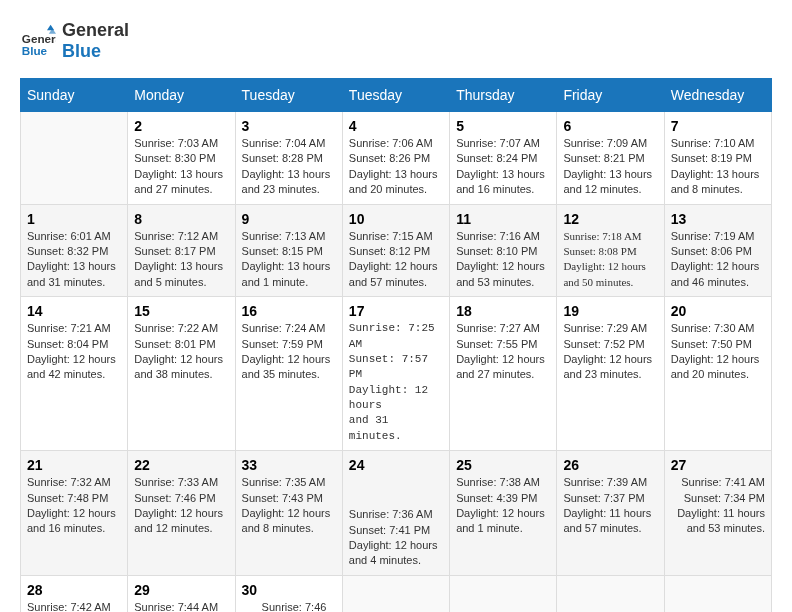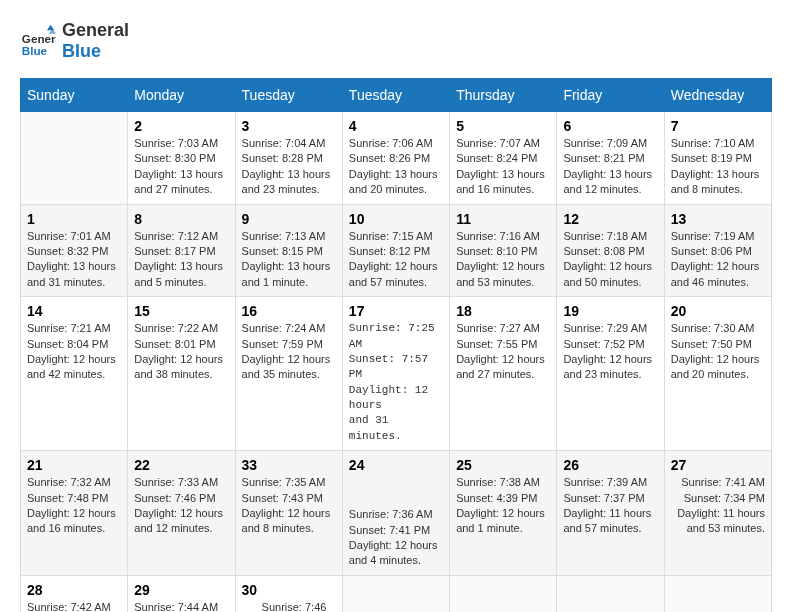--- a/index.html
+++ b/index.html
@@ -152,21 +152,21 @@
           <span class="day-num">7</span>
           <div class="day-info" style="white-space: pre-line;">Sunrise: 7:10 AM
 Sunset: 8:19 PM
 Daylight: 13 hours
 and 8 minutes.</div>
         </td>
       </tr>
       <tr>
         <td>
           <span class="day-num">1</span>
-          <div class="day-info" style="white-space: pre-line;">Sunrise: 7:01 AM
+          <div class="day-info" style="white-space: pre-line;">Sunrise: 6:01 AM
 Sunset: 8:32 PM
 Daylight: 13 hours
 and 31 minutes.</div>
         </td>
         <td>
           <span class="day-num">8</span>
           <div class="day-info" style="white-space: pre-line;">Sunrise: 7:12 AM
 Sunset: 8:17 PM
 Daylight: 13 hours
 and 5 minutes.</div>
@@ -187,21 +187,21 @@
         </td>
         <td>
           <span class="day-num">11</span>
           <div class="day-info" style="white-space: pre-line;">Sunrise: 7:16 AM
 Sunset: 8:10 PM
 Daylight: 12 hours
 and 53 minutes.</div>
         </td>
         <td>
           <span class="day-num">12</span>
-          <div class="day-info" style="white-space: pre-line;">Sunrise: 7:18 AM
+          <div class="day-info" style="white-space: pre-line; font-family: Liberation Serif, serif;">Sunrise: 7:18 AM
 Sunset: 8:08 PM
 Daylight: 12 hours
 and 50 minutes.</div>
         </td>
         <td>
           <span class="day-num">13</span>
           <div class="day-info" style="white-space: pre-line;">Sunrise: 7:19 AM
 Sunset: 8:06 PM
 Daylight: 12 hours
 and 46 minutes.</div>

